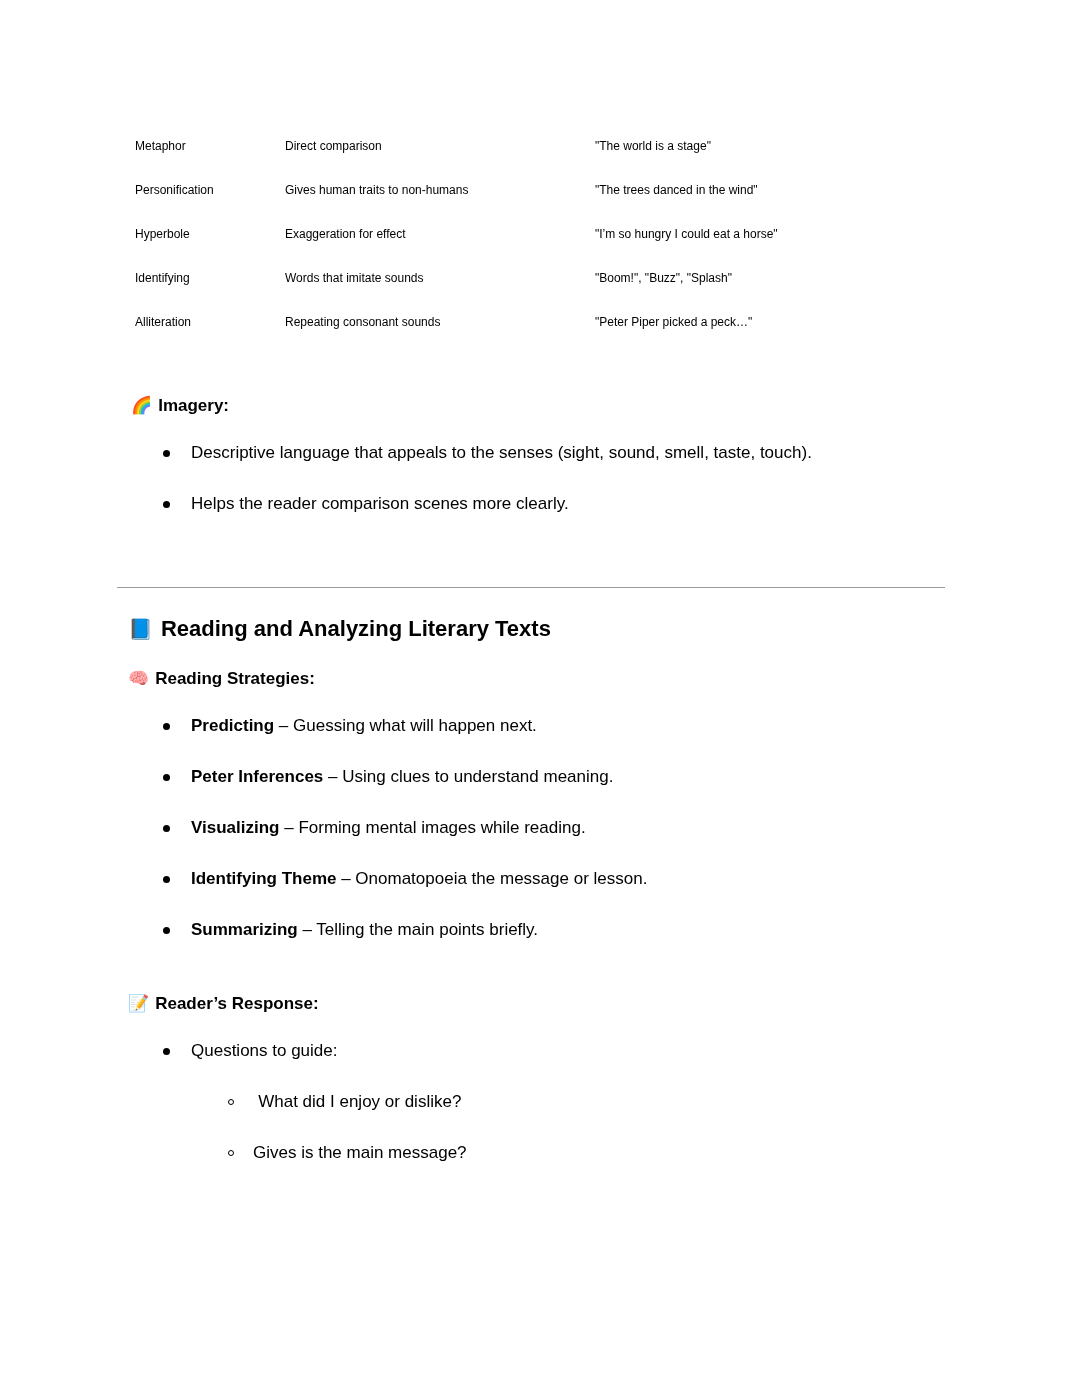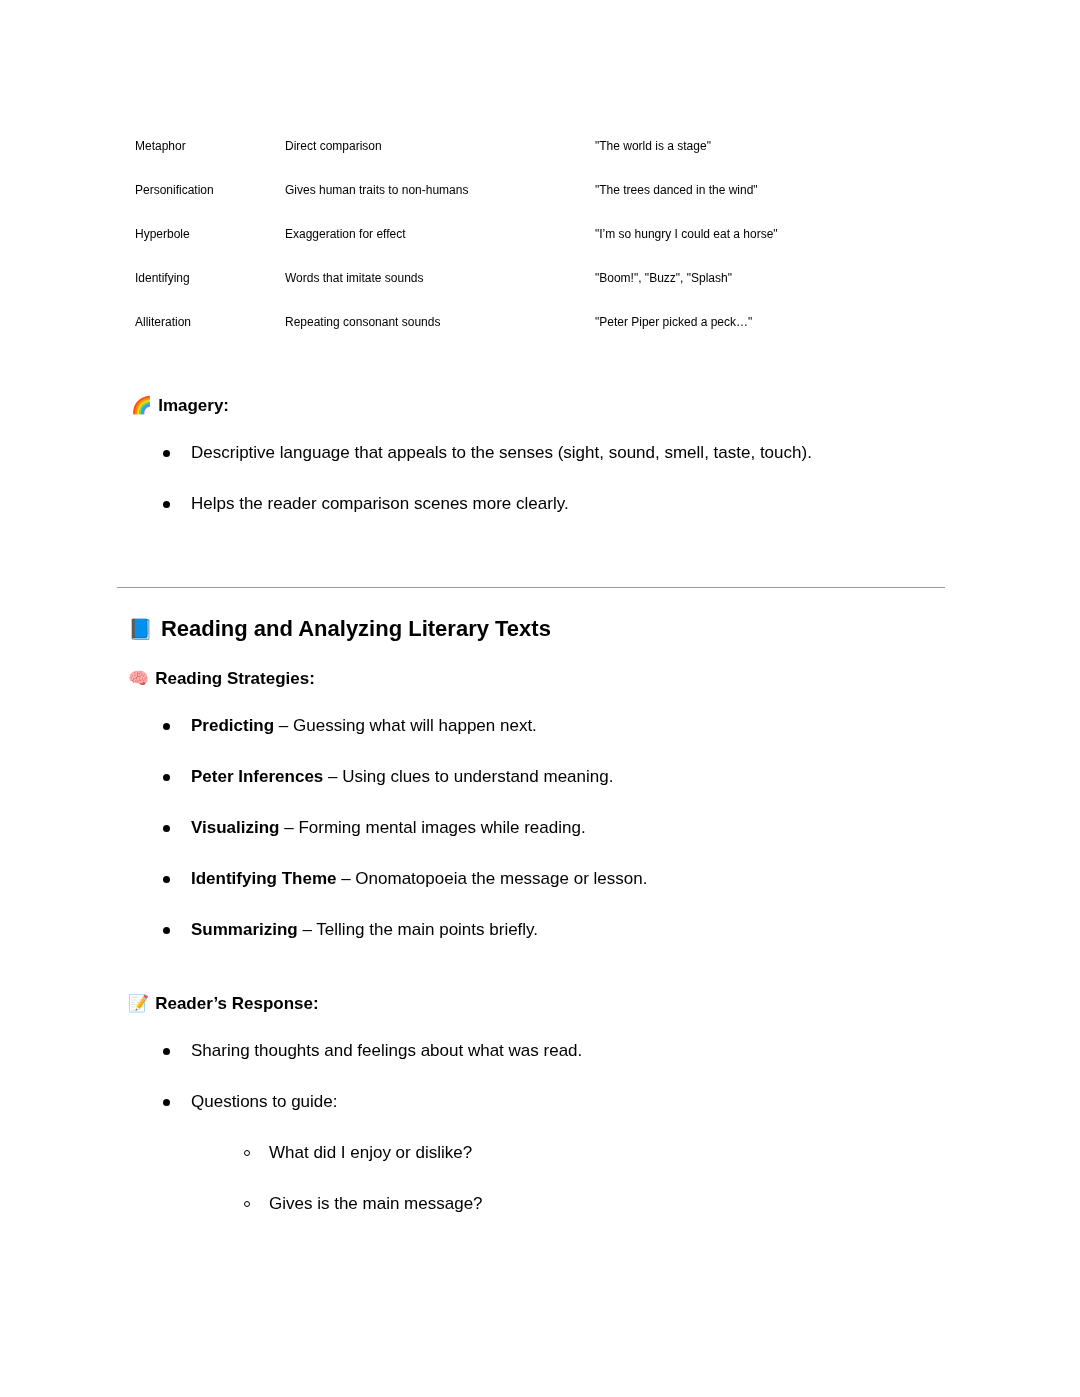--- a/index.html
+++ b/index.html
@@ -86,25 +86,26 @@
     border-radius: 50%;
     background: #000;
   }
   .bullet-list > li .lead {
     font-weight: bold;
     text-align: center;
   }
 
   
   .sub-bullet-list {
-    margin: 16px;
+    margin: 0;
     padding: 0;
     list-style: none;
     margin-top: 27px;
     padding-left: 37px;
+    text-align: center;
   }
   .sub-bullet-list > li {
     position: relative;
     font-size: 17px;
     line-height: 24px;
     padding-left: 25px;
     margin-bottom: 27px;
     white-space: nowrap;
   }
   .sub-bullet-list > li:last-child { margin-bottom: 0; }
@@ -225,23 +226,20 @@
       <span class="lead">Summarizing</span><span> – Telling the main points briefly.</span>
     </li>
   </ul>
 
   <div class="emoji-heading" style="left:128px; top:992px;">
     <span class="emoji">📝</span>
     <span>Reader’s Response:</span>
   </div>
 
   <ul class="bullet-list" style="left:163px; top:1039px;">
-    <li>
-      <span>Sharing thoughts and feelings about what was read.</span>
-    </li>
     <li>
       <span>Questions to guide:</span>
       <ul class="sub-bullet-list">
         <li>
           <span>What did I enjoy or dislike?</span>
         </li>
         <li>
           <span>Gives is the main message?</span>
         </li>
       </ul>

